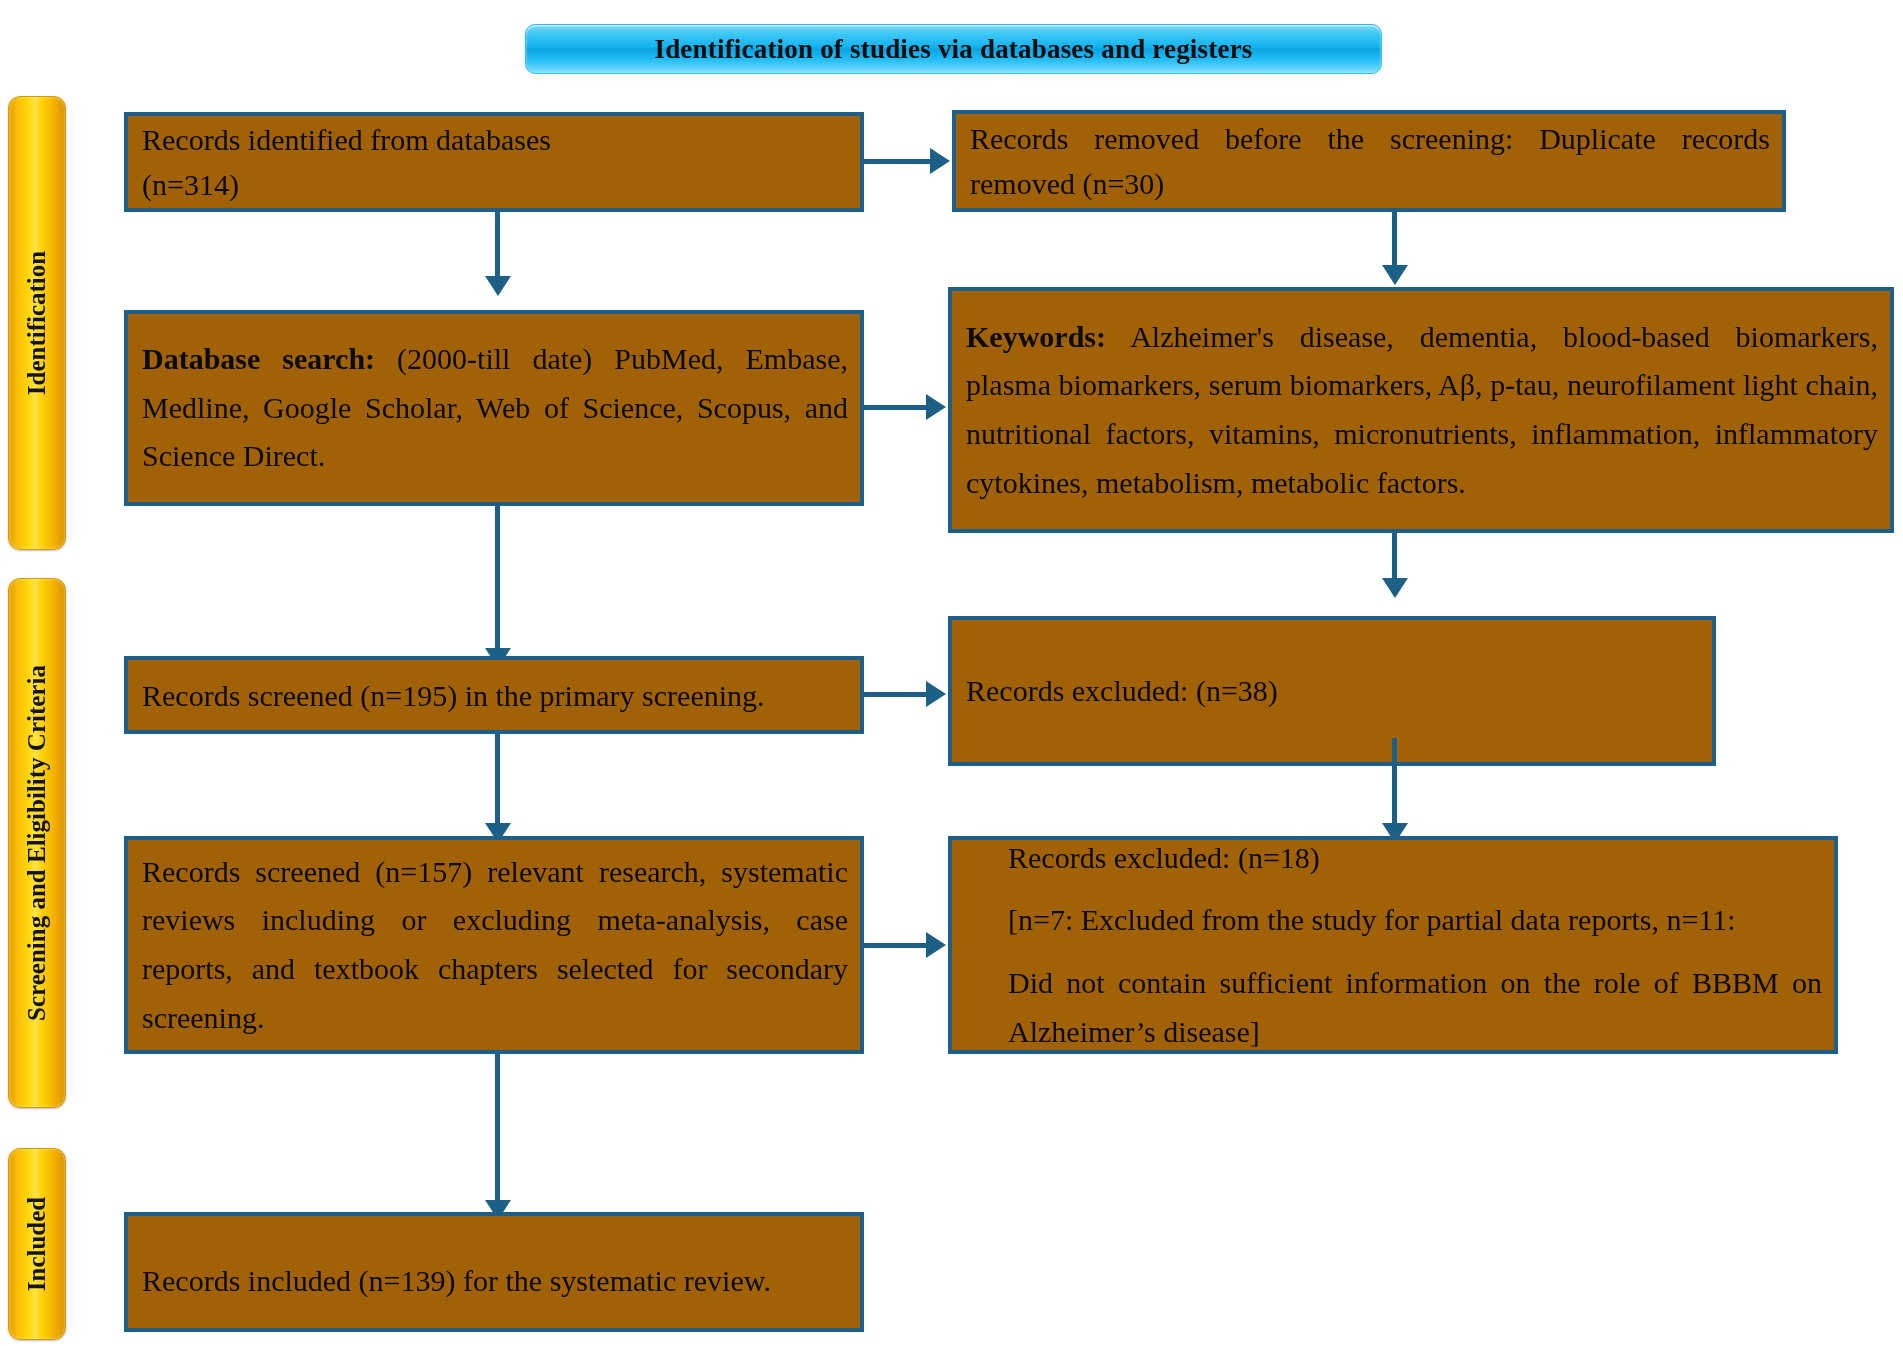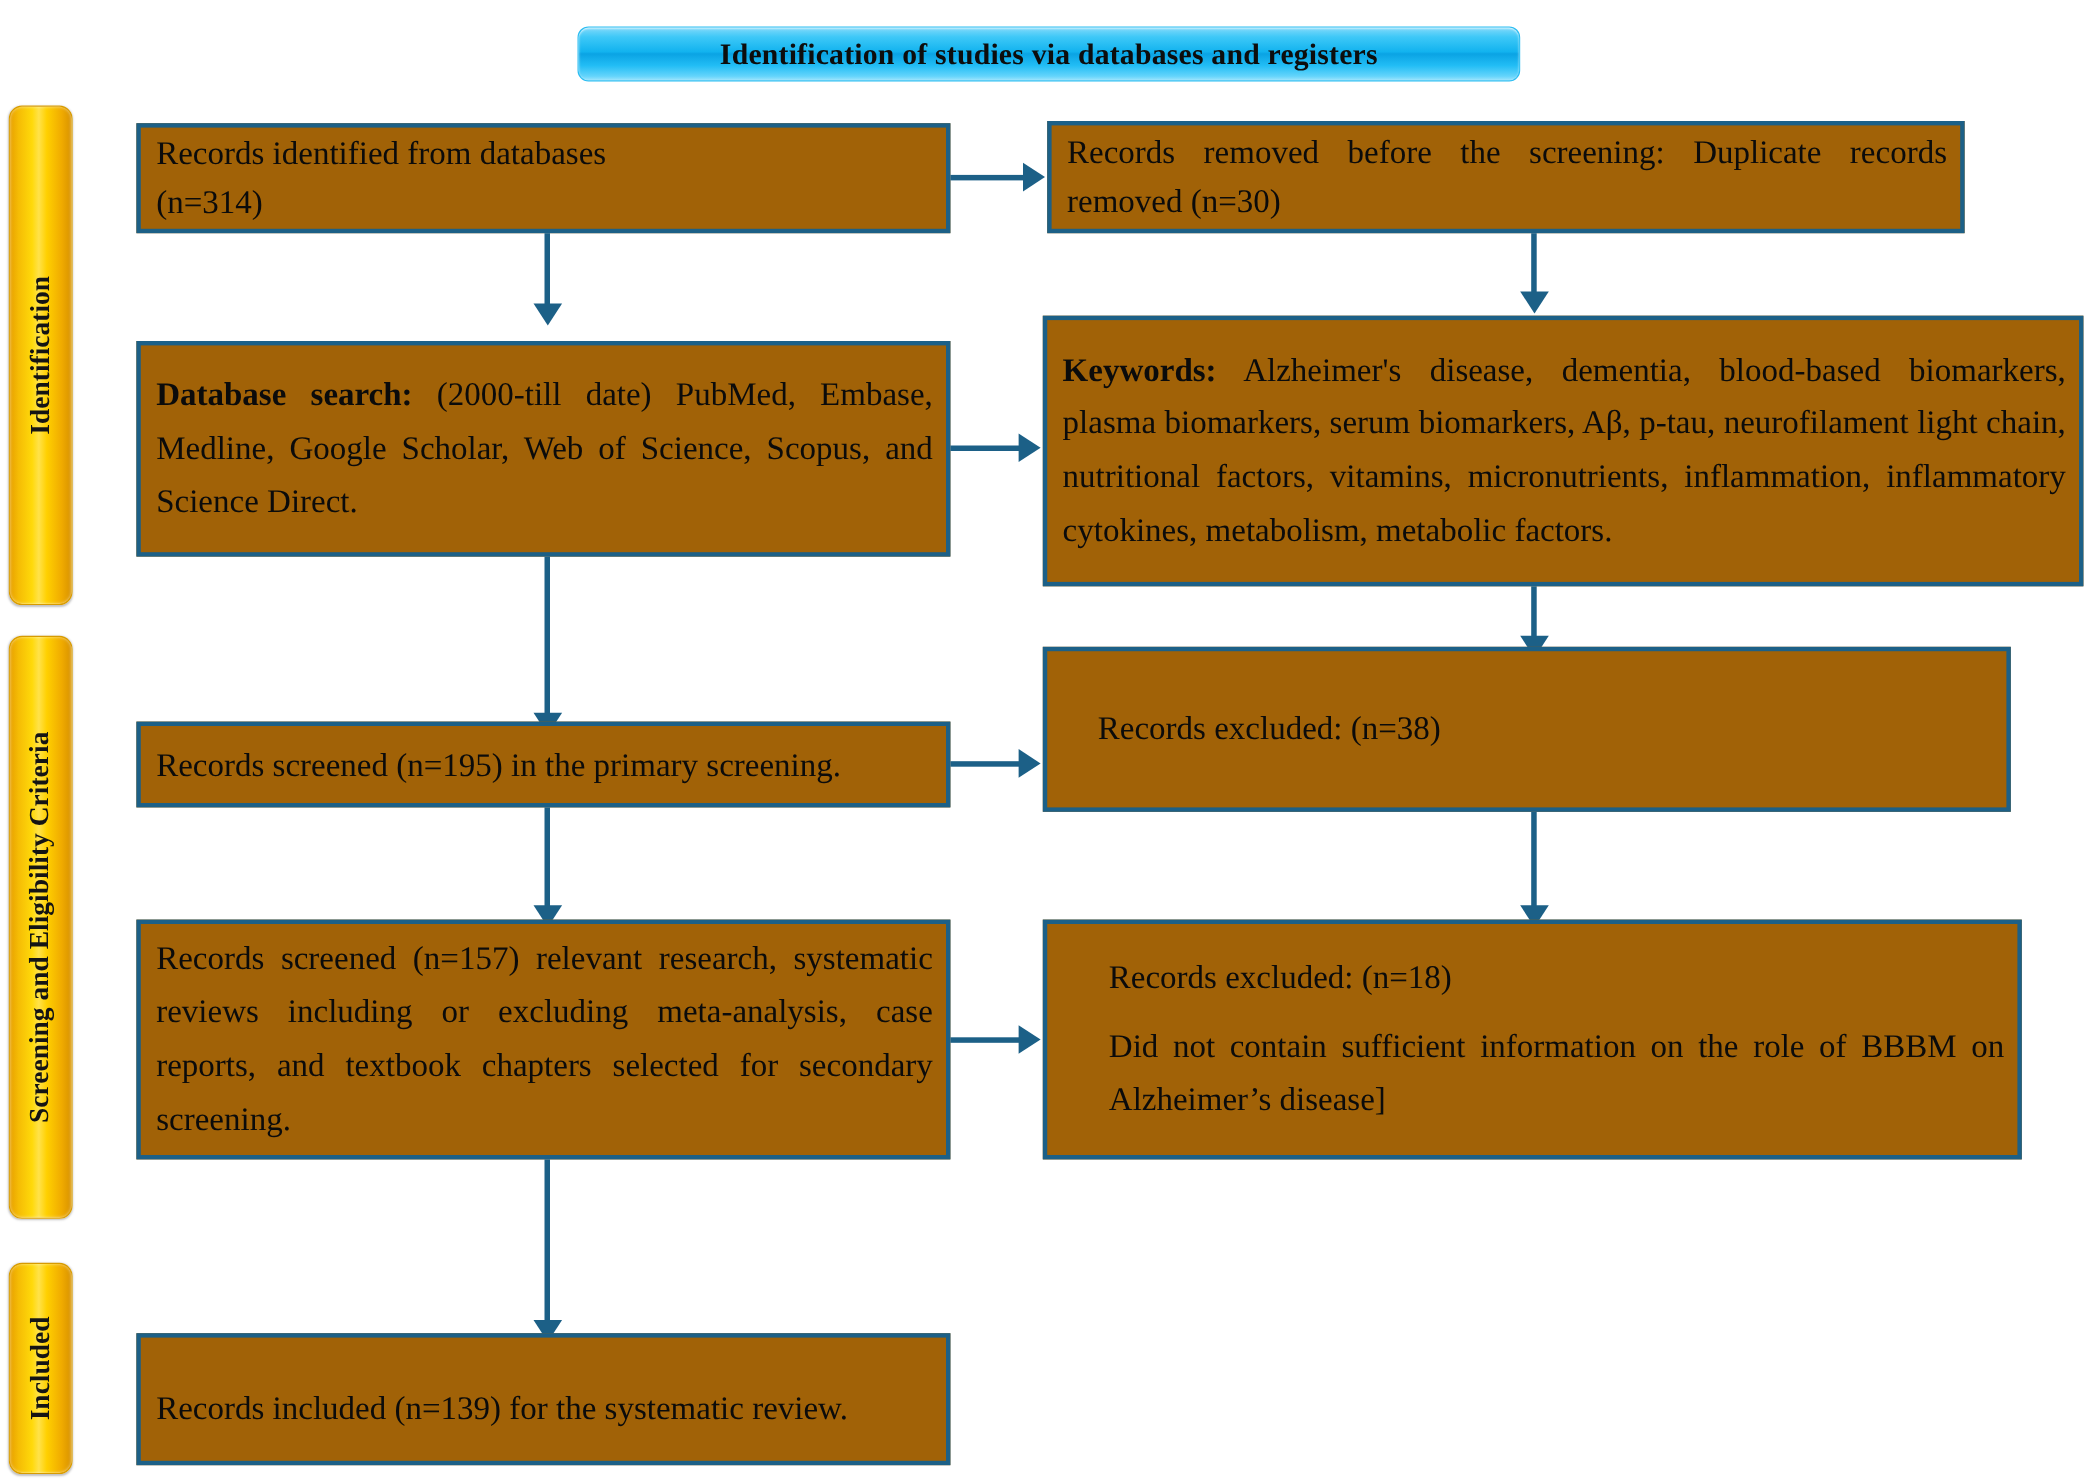--- a/index.html
+++ b/index.html
@@ -182,21 +182,21 @@
   <div class="vline" style="left:495px; top:506px; height:148px;"></div>
   <div class="arrow-down" style="left:485px; top:648px;"></div>
 
   <div class="vline" style="left:1392px; top:533px; height:52px;"></div>
   <div class="arrow-down" style="left:1382px; top:578px;"></div>
 
   <div class="box" style="left:124px; top:656px; width:740px; height:78px;">
     <div class="box-text">Records screened (n=195) in the primary screening.</div>
   </div>
 
-  <div class="box" style="left:948px; top:588px; width:880px; height:150px;padding-left:32px;">
+  <div class="box" style="left:948px; top:616px; width:768px; height:150px;">
     <div class="box-text justified loose">
       <div class="pline">Records excluded: (n=38)</div>
     </div>
   </div>
 
   <div class="hline" style="left:864px; top:692px; width:68px;"></div>
   <div class="arrow-right" style="left:926px; top:681px;"></div>
 
   <div class="vline" style="left:495px; top:734px; height:96px;"></div>
   <div class="arrow-down" style="left:485px; top:823px;"></div>
@@ -204,20 +204,21 @@
   <div class="vline" style="left:1392px; top:738px; height:92px;"></div>
   <div class="arrow-down" style="left:1382px; top:823px;"></div>
 
   <div class="box" style="left:124px; top:836px; width:740px; height:218px;">
     <div class="box-text justified loose">Records screened (n=157) relevant research, systematic reviews including or excluding meta-analysis, case reports, and textbook chapters selected for secondary screening.</div>
   </div>
 
   <div class="box" style="left:948px; top:836px; width:890px; height:218px;padding-left:42px;">
     <div class="box-text loose">
       <div class="pline">Records excluded: (n=18)</div>
+      <div class="pline">[n=7: Excluded from the study for partial data reports, n=11:</div>
       <div class="pline justified" style="text-align:justify;text-align-last:left;">Did not contain sufficient information on the role of BBBM on Alzheimer’s disease]</div>
     </div>
   </div>
 
   <div class="hline" style="left:864px; top:943px; width:68px;"></div>
   <div class="arrow-right" style="left:926px; top:932px;"></div>
 
   <div class="vline" style="left:495px; top:1054px; height:152px;"></div>
   <div class="arrow-down" style="left:485px; top:1200px;"></div>
 

